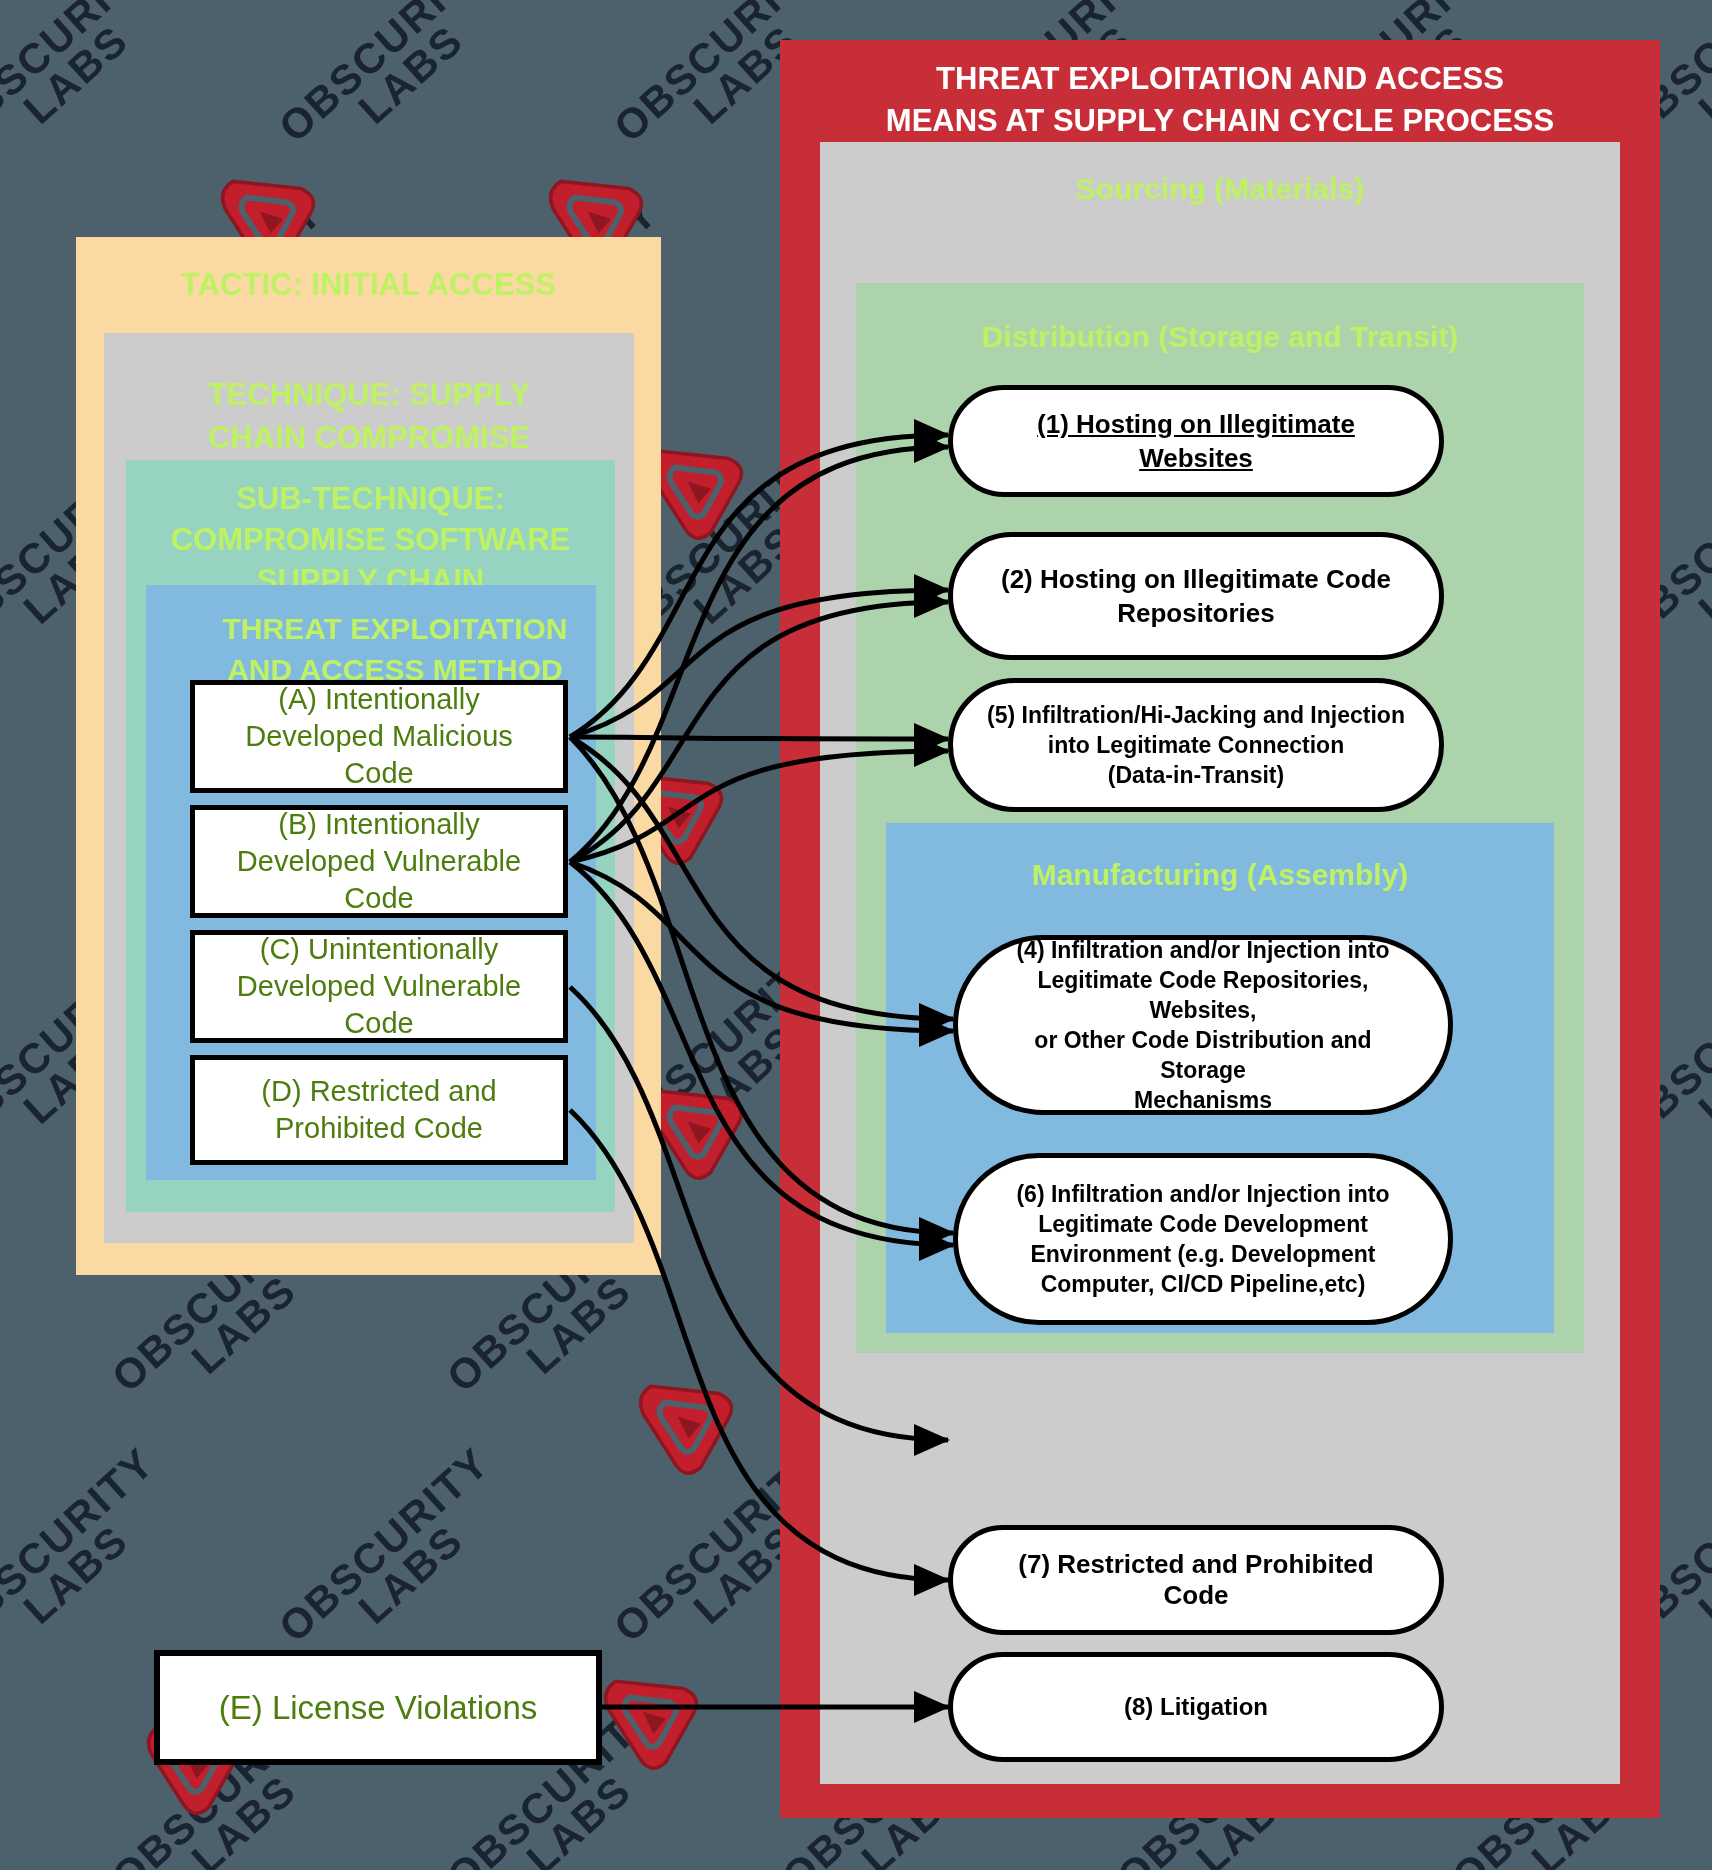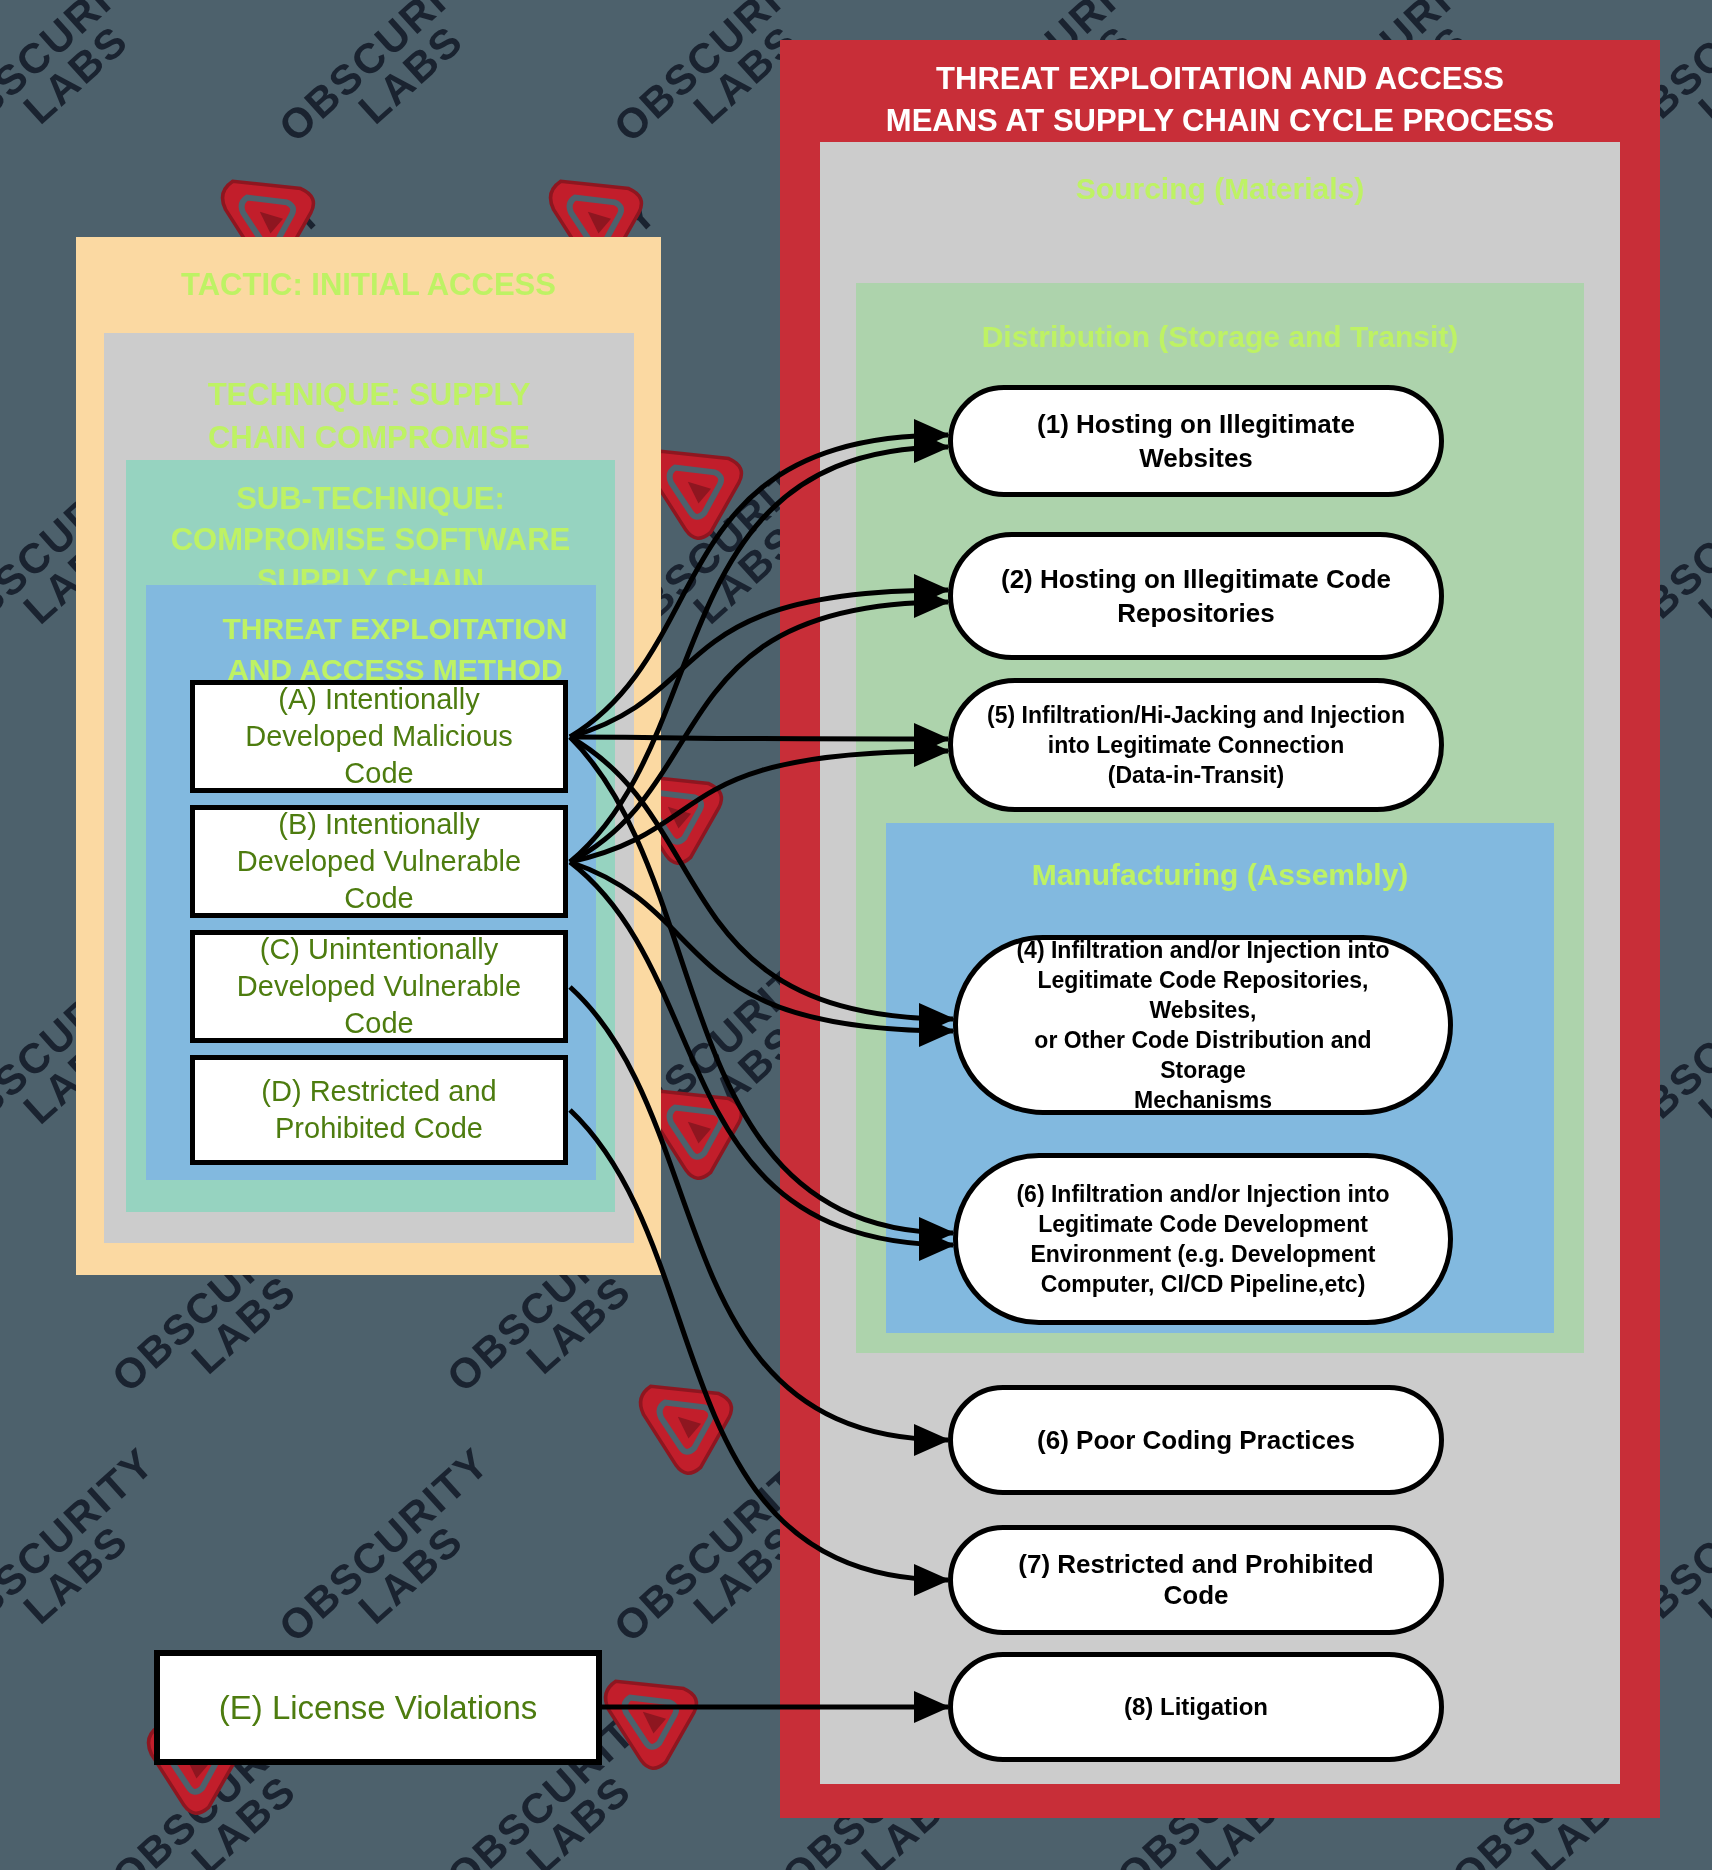--- a/index.html
+++ b/index.html
@@ -302,21 +302,21 @@
     <div>THREAT EXPLOITATION AND ACCESS</div>
     <div>MEANS AT SUPPLY CHAIN CYCLE PROCESS</div>
   </div>
 
   <div class="box" style="left:820px;top:142px;width:800px;height:1642px;background:var(--gray);"></div>
   <div class="titleblock" style="left:820px;top:172px;width:800px;font-size:30px;">Sourcing (Materials)</div>
 
   <div class="box" style="left:856px;top:283px;width:728px;height:1070px;background:var(--green);"></div>
   <div class="titleblock" style="left:856px;top:320px;width:728px;font-size:30px;">Distribution (Storage and Transit)</div>
 
-  <div class="oval" style="left:948px;top:385px;width:496px;height:112px;font-size:26px;line-height:34px;">
+  <div class="oval" style="left:948px;top:385px;width:496px;height:112px;font-size:26px;line-height:34px;text-decoration:underline;">
       <span>(1) Hosting on Illegitimate Websites</span>
     </div>
 
   <div class="oval" style="left:948px;top:532px;width:496px;height:128px;font-size:26px;line-height:34px;">
     <div>(2) Hosting on Illegitimate Code</div>
     <div>Repositories</div>
   </div>
 
   <div class="oval" style="left:948px;top:678px;width:496px;height:134px;font-size:23px;line-height:30px;">
     <div>(5) Infiltration/Hi-Jacking and Injection</div>
@@ -334,23 +334,20 @@
     <div>Mechanisms</div>
   </div>
 
   <div class="oval" style="left:953px;top:1153px;width:500px;height:172px;font-size:23px;line-height:30px;">
     <div>(6) Infiltration and/or Injection into</div>
     <div>Legitimate Code Development</div>
     <div>Environment (e.g. Development</div>
     <div>Computer, CI/CD Pipeline,etc)</div>
   </div>
 
-  <div class="oval" style="left:948px;top:1385px;width:496px;height:110px;font-size:26px;">
-      <span>(6) Poor Coding Practices</span>
-    </div>
 
   <div class="oval" style="left:948px;top:1525px;width:496px;height:110px;font-size:26px;">
       <span>(7) Restricted and Prohibited Code</span>
     </div>
 
   <div class="oval" style="left:948px;top:1652px;width:496px;height:110px;font-size:24px;">
       <span>(8) Litigation</span>
     </div>
 
   <svg id="arrows" viewBox="0 0 1712 1870" width="1712" height="1870">

